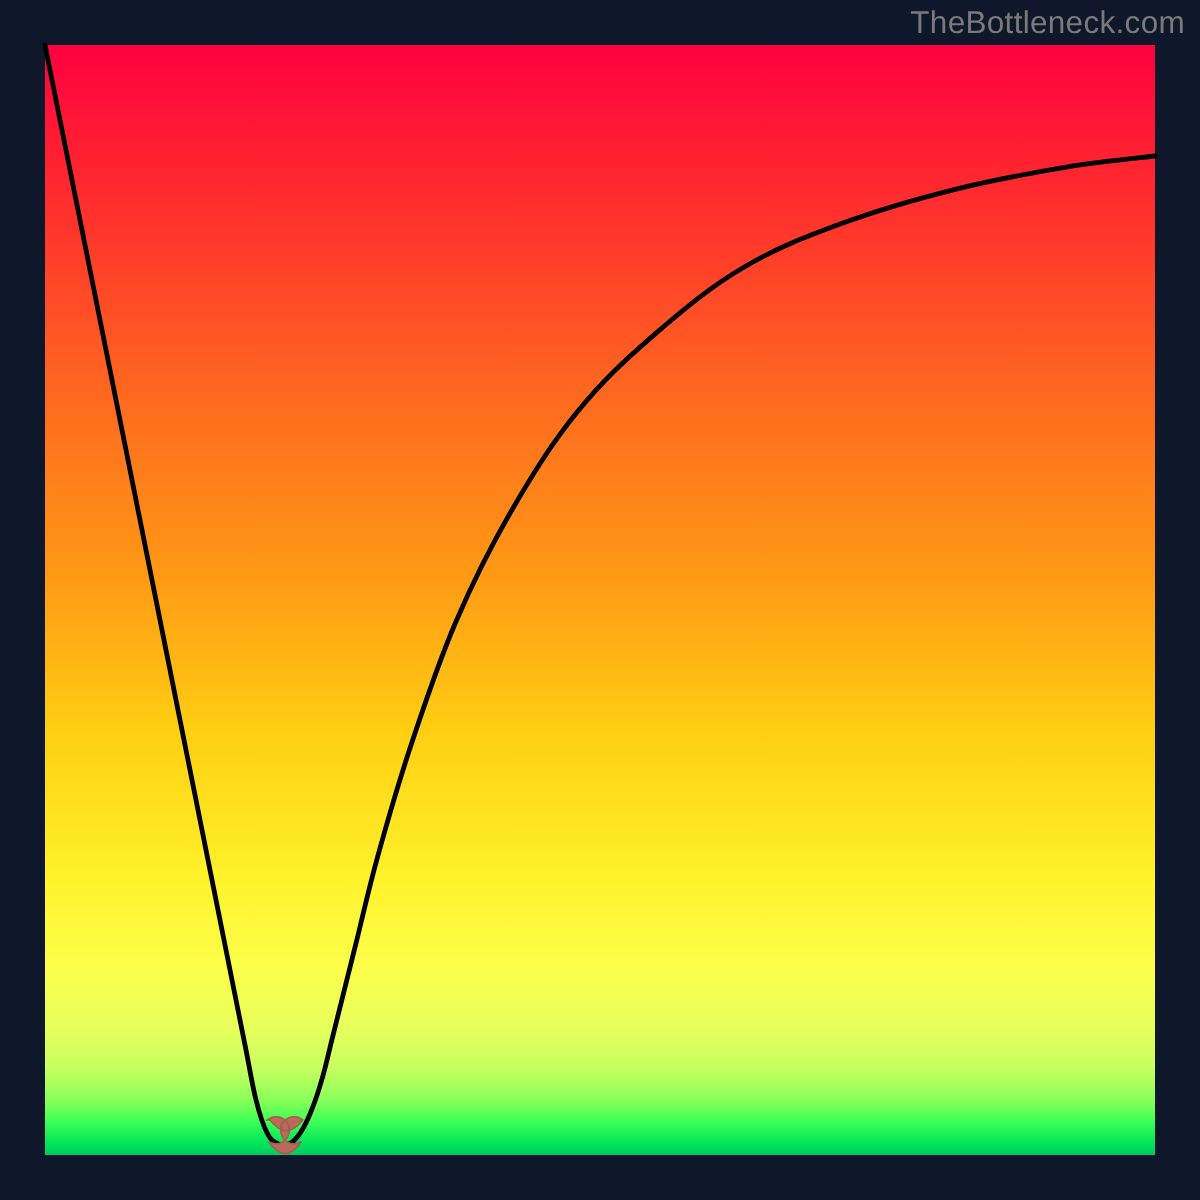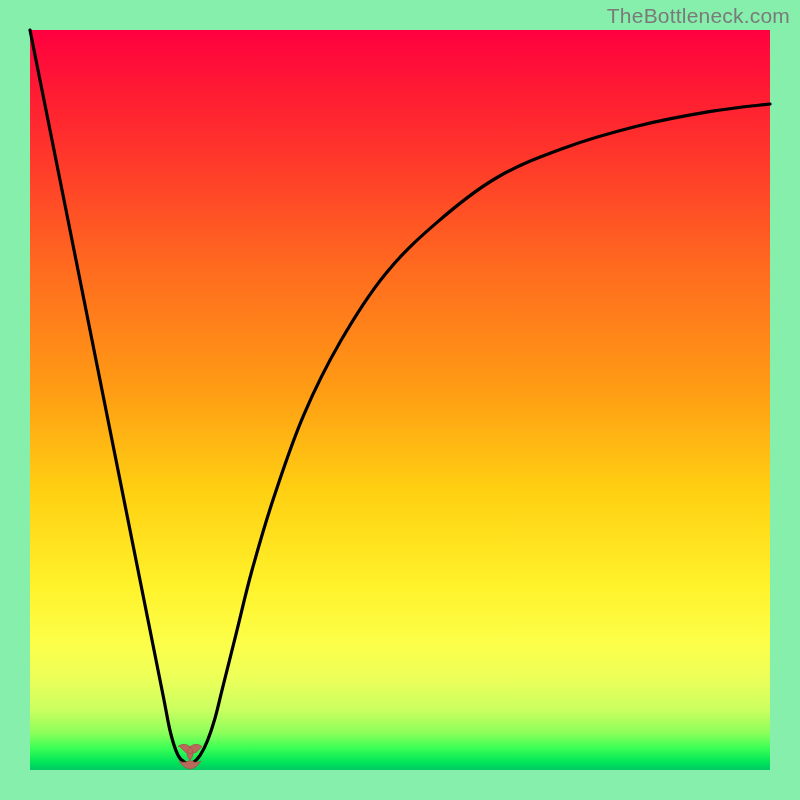--- a/index.html
+++ b/index.html
@@ -7,21 +7,21 @@
     padding: 0;
     width: 800px;
     height: 800px;
     background: #000;
     overflow: hidden;
     font-family: Arial, Helvetica, sans-serif;
   }
   .frame {
     position: absolute;
     inset: 0;
-    background: #86efac;
+    background: #0f172a;
   }
   .plot {
     position: absolute;
     left: 30px;
     top: 30px;
     width: 740px;
     height: 740px;
     background: linear-gradient(
       to bottom,
       #ff0040 0%,

